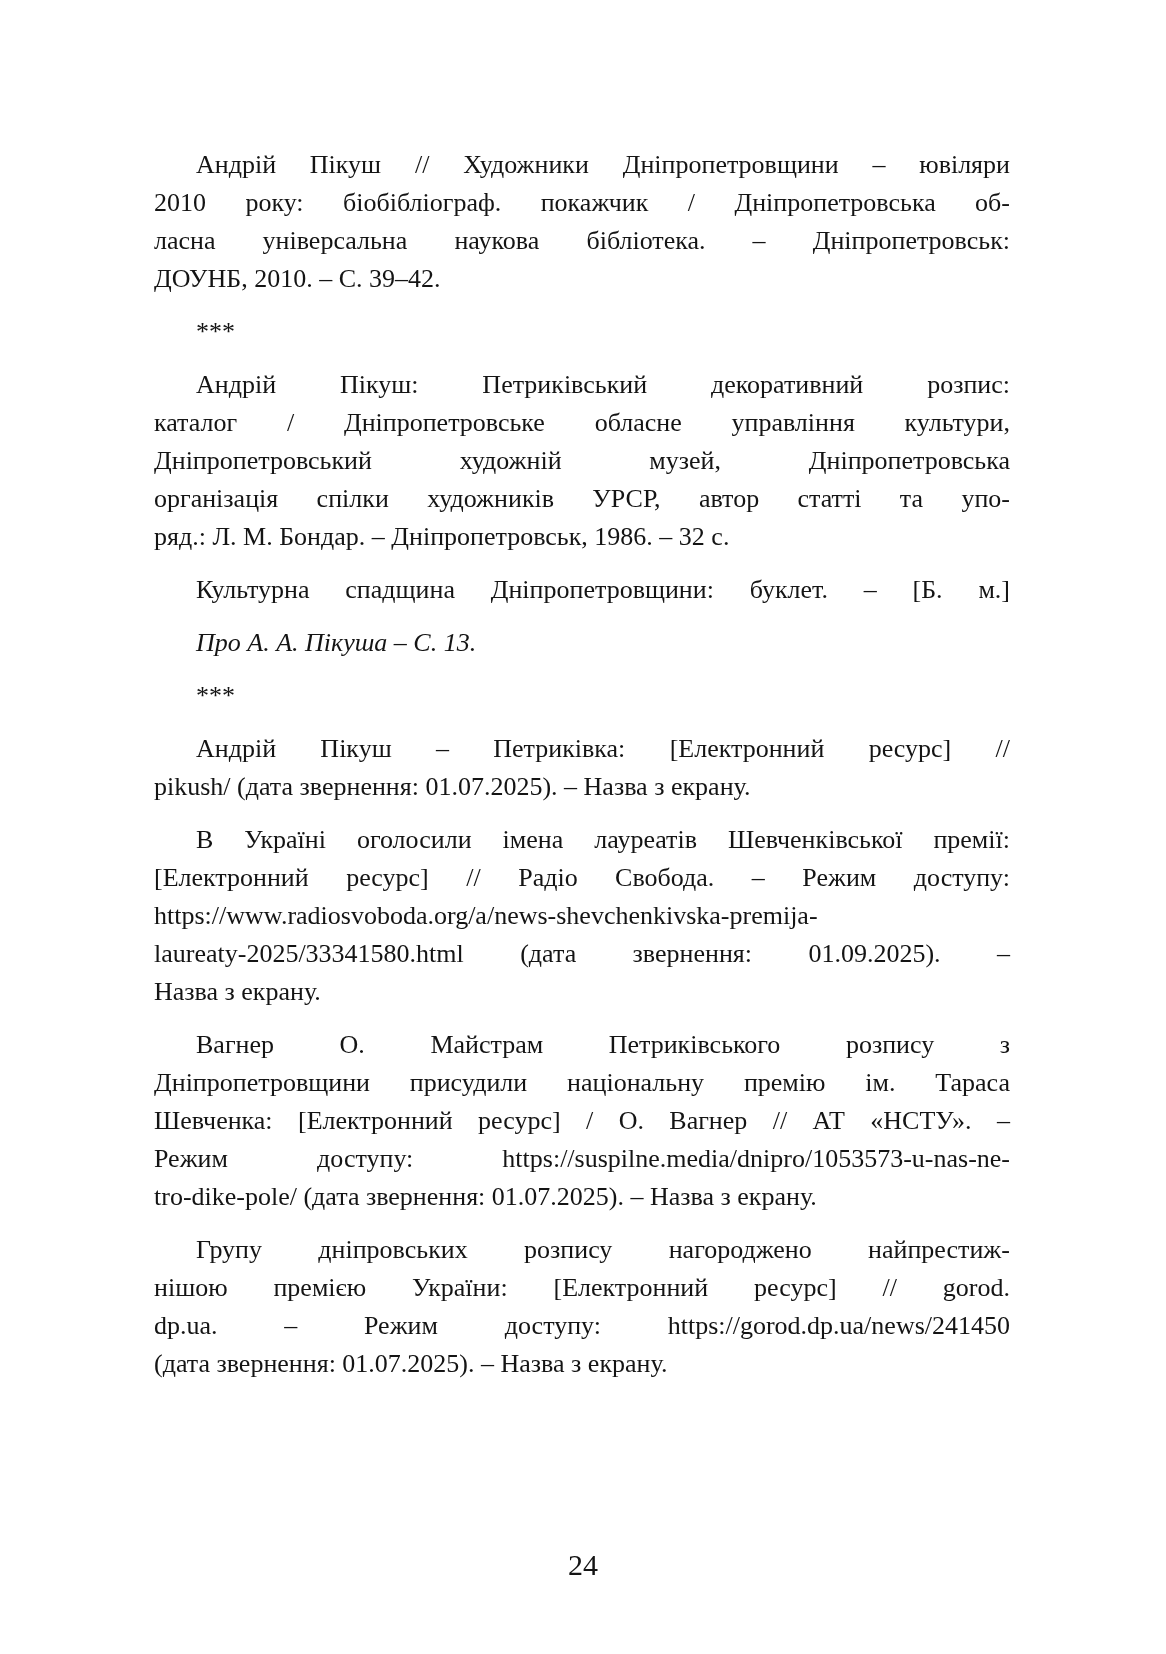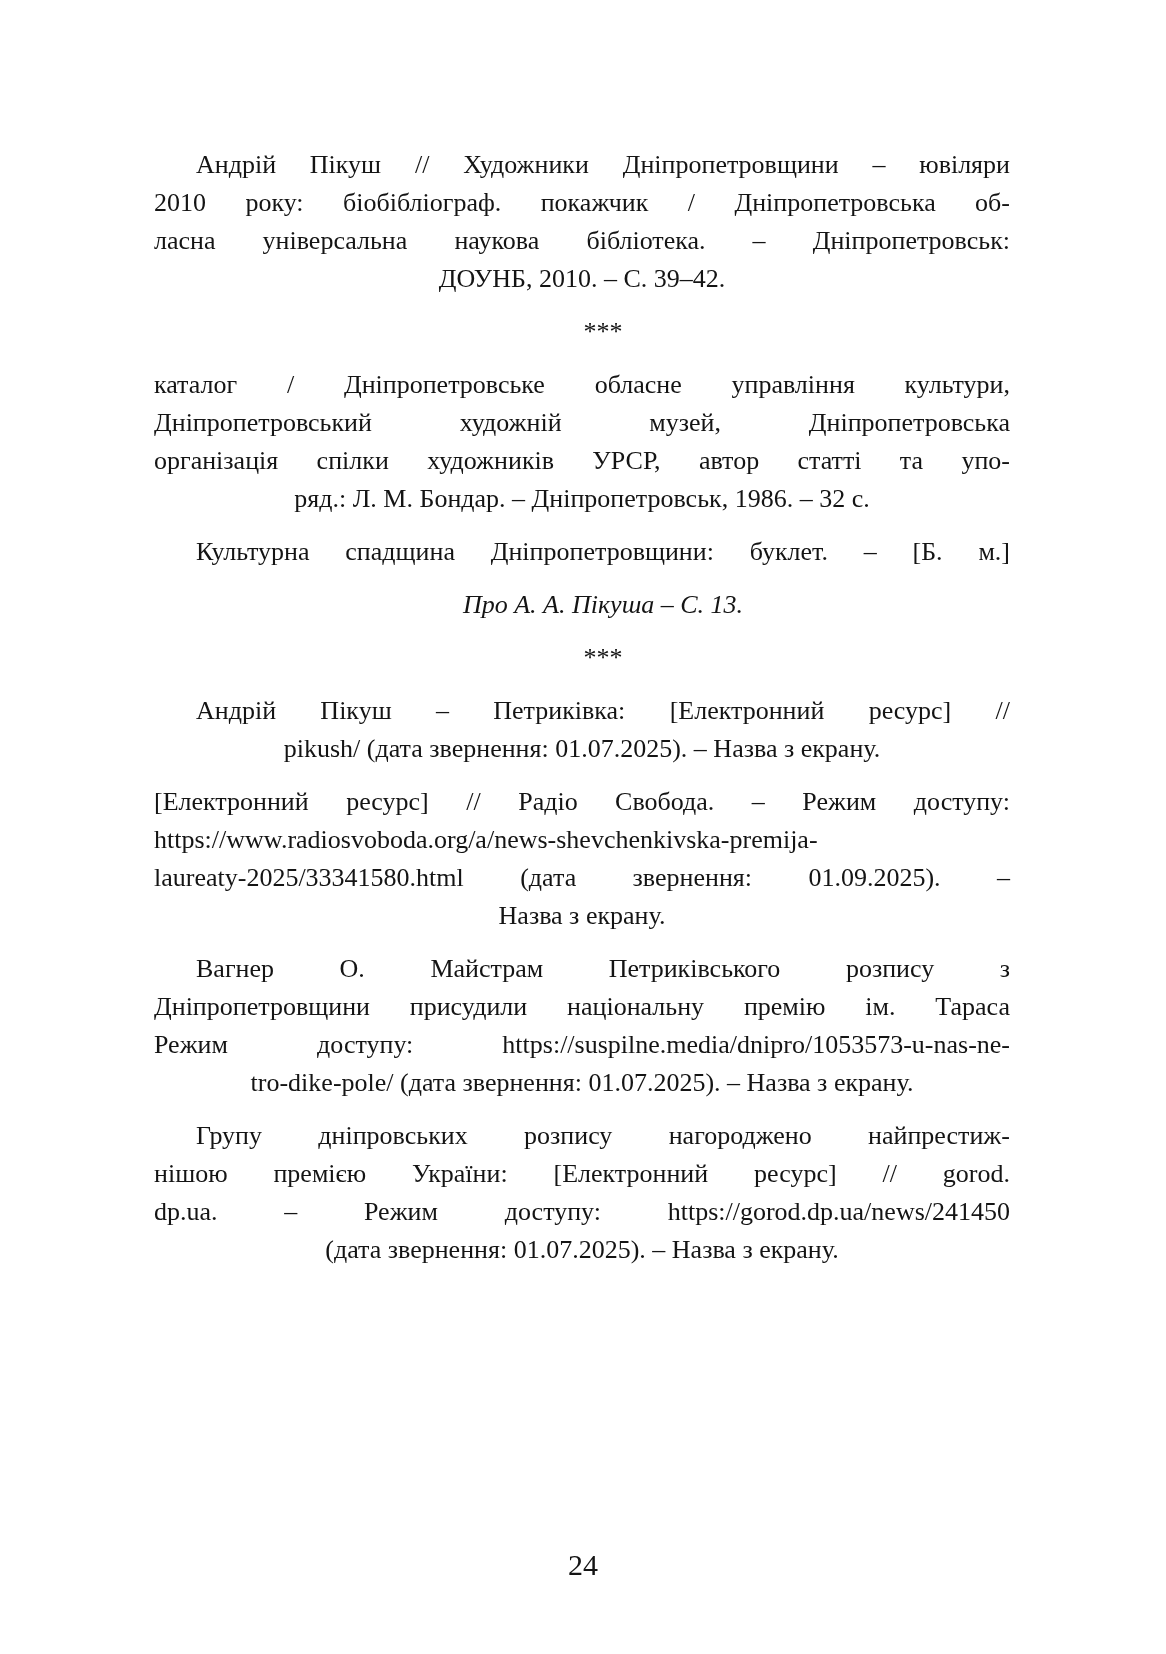--- a/index.html
+++ b/index.html
@@ -31,21 +31,21 @@
     margin-top: 0;
   }
   .line {
     text-align: justify;
     text-align-last: justify;
   }
   .line.first {
     padding-left: 42px;
   }
   .line.last {
-    text-align: center;
+    text-align: left;
     text-align-last: auto;
   }
   .line.italic {
     font-style: italic;
   }
   .footer {
     position: absolute;
     top: 1546px;
     left: 0;
     width: 100%;
@@ -66,20 +66,21 @@
       <div class="line">2010 року: біобібліограф. покажчик / Дніпропетровська об-</div>
       <div class="line">ласна універсальна наукова бібліотека. – Дніпропетровськ:</div>
       <div class="line last">ДОУНБ, 2010. – С. 39–42.</div>
     </div>
 
     <div class="para">
       <div class="line first last">***</div>
     </div>
 
     <div class="para">
+      <div class="line first">Андрій Пікуш: Петриківський декоративний розпис:</div>
       <div class="line">каталог / Дніпропетровське обласне управління культури,</div>
       <div class="line">Дніпропетровський художній музей, Дніпропетровська</div>
       <div class="line">організація спілки художників УРСР, автор статті та упо-</div>
       <div class="line last">ряд.: Л. М. Бондар. – Дніпропетровськ, 1986. – 32 с.</div>
     </div>
 
     <div class="para">
       <div class="line first">Культурна спадщина Дніпропетровщини: буклет. – [Б. м.]</div>
     </div>
 
@@ -90,29 +91,31 @@
     <div class="para">
       <div class="line first last">***</div>
     </div>
 
     <div class="para">
       <div class="line first">Андрій Пікуш – Петриківка: [Електронний ресурс] //</div>
       <div class="line last">pikush/ (дата звернення: 01.07.2025). – Назва з екрану.</div>
     </div>
 
     <div class="para">
+      <div class="line first">В Україні оголосили імена лауреатів Шевченківської премії:</div>
       <div class="line">[Електронний ресурс] // Радіо Свобода. – Режим доступу:</div>
       <div class="line">https://www.radiosvoboda.org/a/news-shevchenkivska-premija-</div>
       <div class="line">laureaty-2025/33341580.html (дата звернення: 01.09.2025). –</div>
       <div class="line last">Назва з екрану.</div>
     </div>
 
     <div class="para">
       <div class="line first">Вагнер О. Майстрам Петриківського розпису з</div>
       <div class="line">Дніпропетровщини присудили національну премію ім. Тараса</div>
+      <div class="line">Шевченка: [Електронний ресурс] / О. Вагнер // АТ «НСТУ». –</div>
       <div class="line">Режим доступу: https://suspilne.media/dnipro/1053573-u-nas-ne-</div>
       <div class="line last">tro-dike-pole/ (дата звернення: 01.07.2025). – Назва з екрану.</div>
     </div>
 
     <div class="para">
       <div class="line first">Групу дніпровських розпису нагороджено найпрестиж-</div>
       <div class="line">нішою премією України: [Електронний ресурс] // gorod.</div>
       <div class="line">dp.ua. – Режим доступу: https://gorod.dp.ua/news/241450</div>
       <div class="line last">(дата звернення: 01.07.2025). – Назва з екрану.</div>
     </div>

